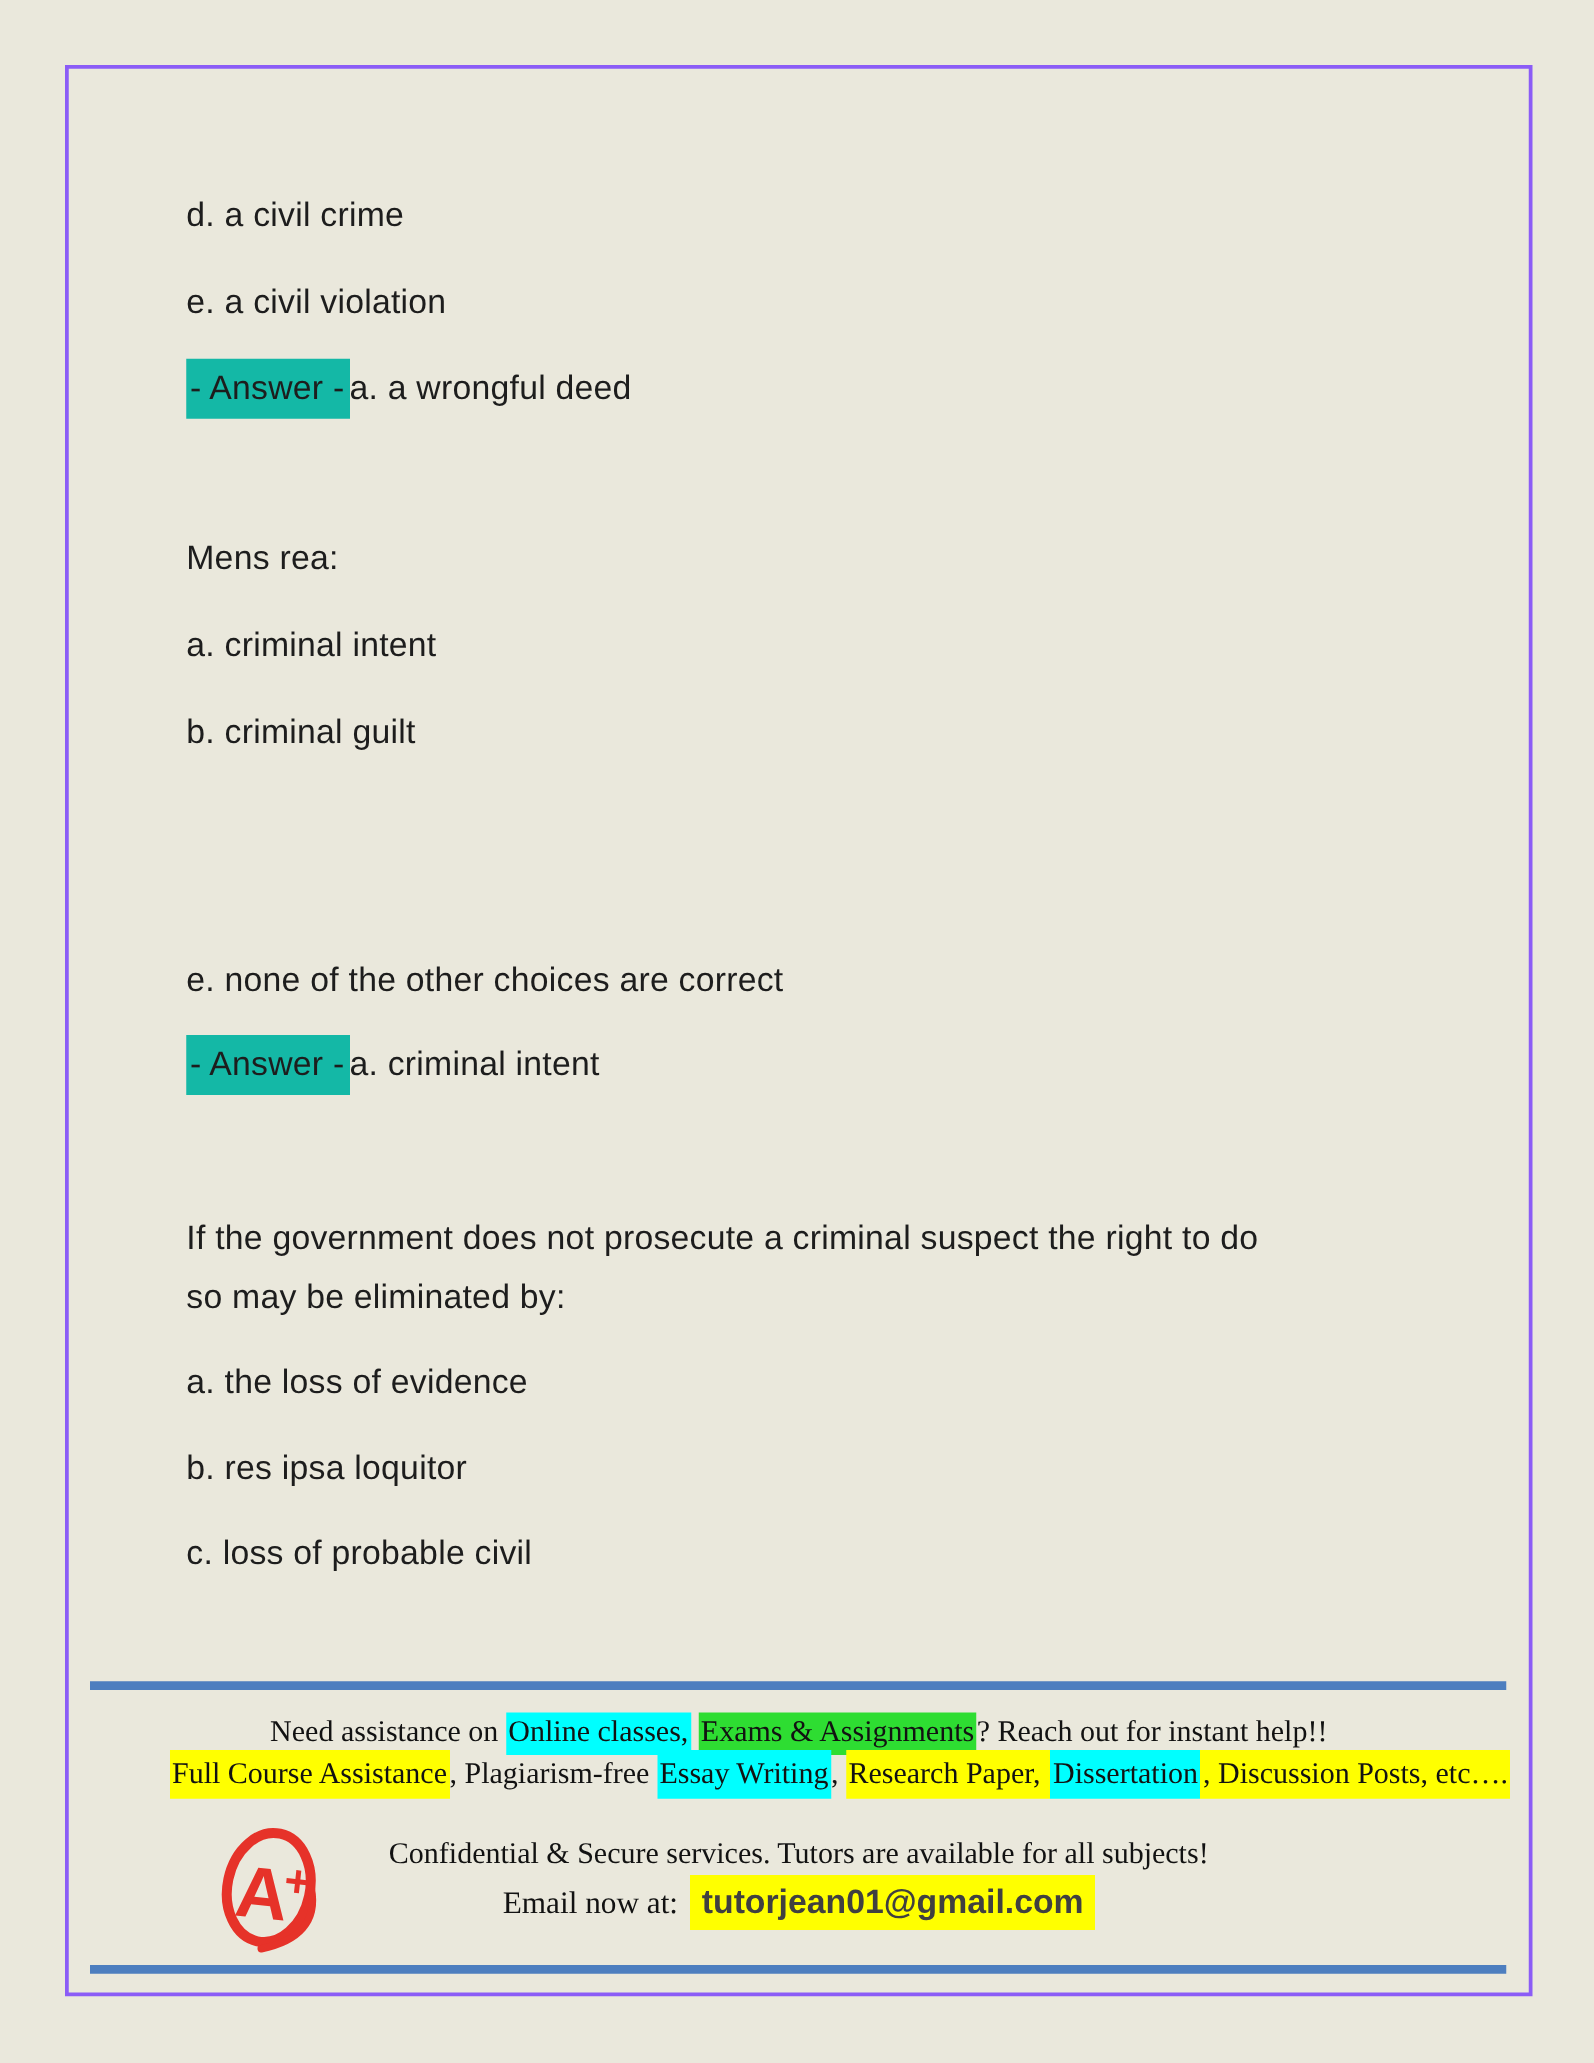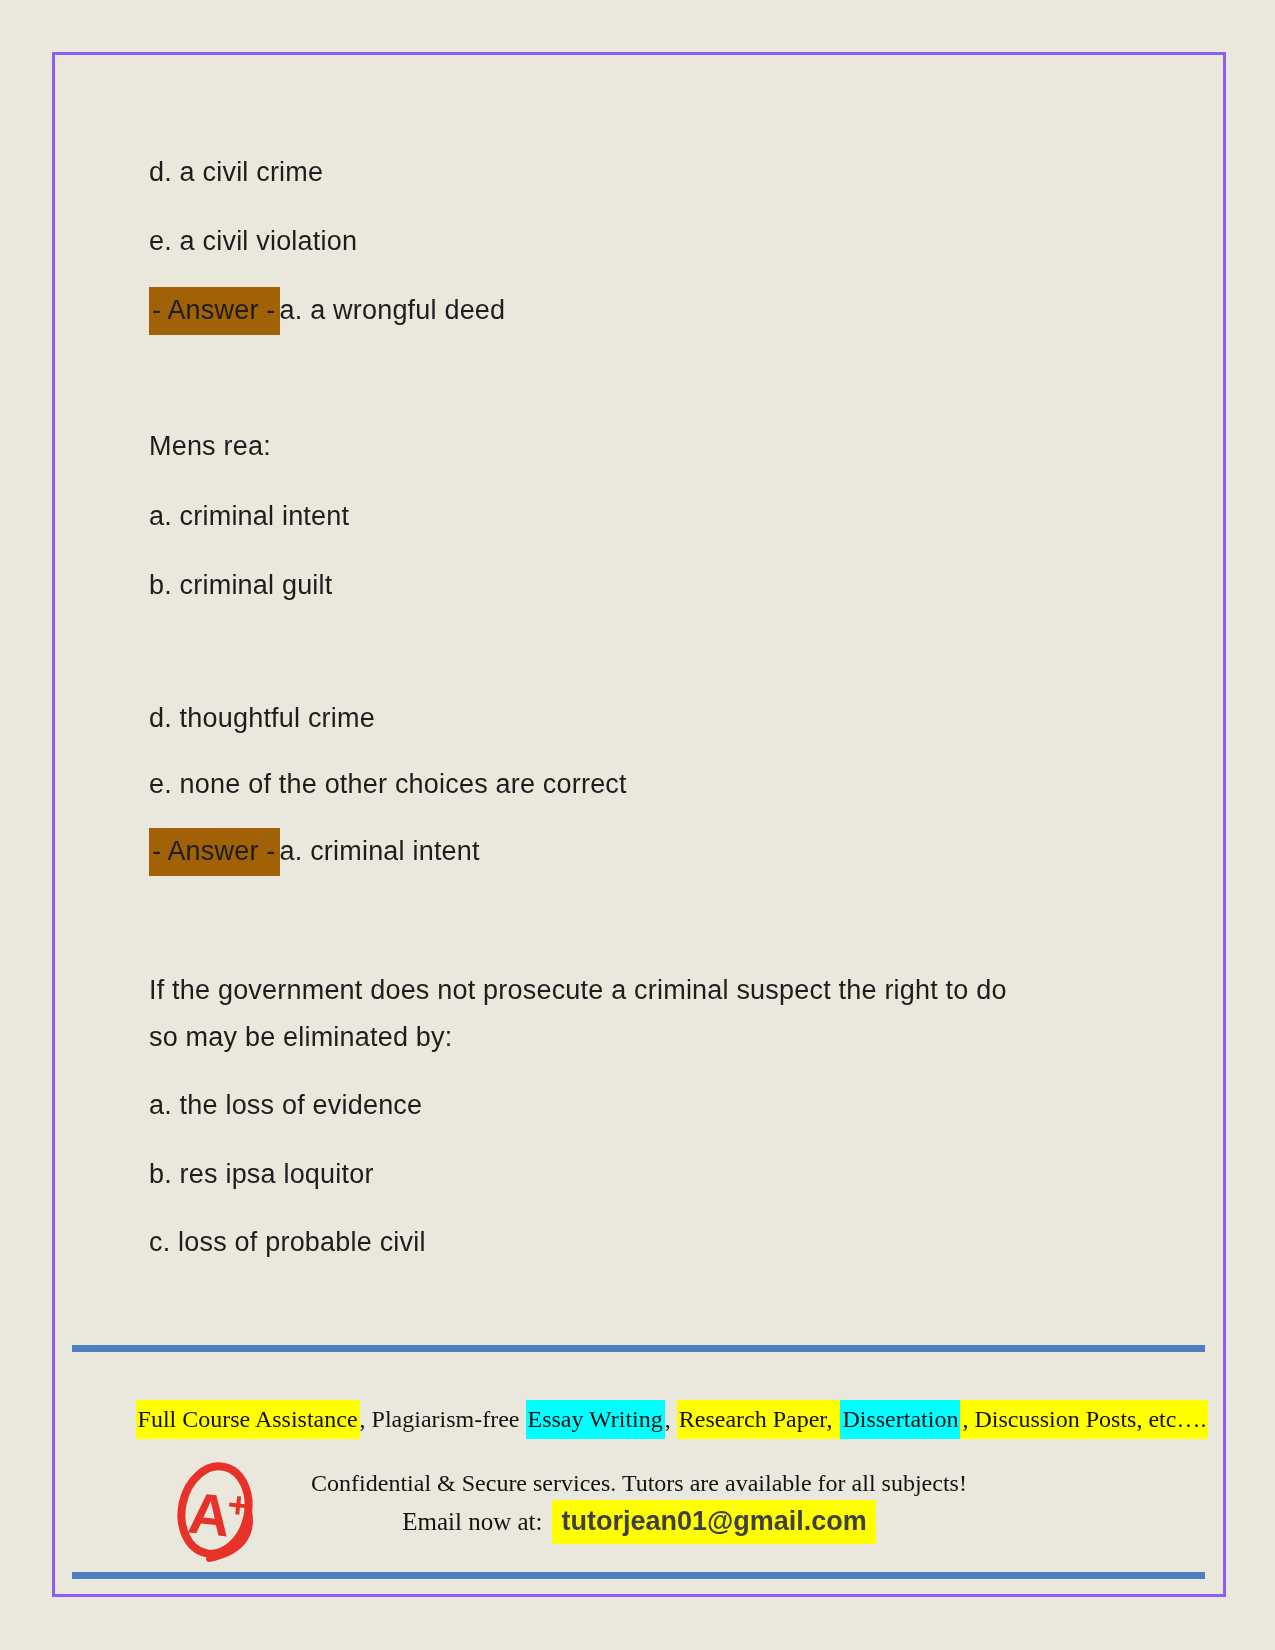--- a/index.html
+++ b/index.html
@@ -14,21 +14,21 @@
     width:1174px; height:1545px;
     border:3px solid #8b5cf6; box-sizing:border-box;
     background:#eae8dc;
   }
   .line {
     position:absolute; left:94px;
     font-size:27px; line-height:44px; color:#1d1d1d;
     white-space:nowrap; letter-spacing:0.2px;
   }
   .hl-answer {
-    background:#a16207;
+    background:#14b8a6;
     padding:8px 4px 10px 3px;
   }
   .divider {
     position:absolute; left:17px; width:1133px; height:7px;
     background:#4d7ebf;
   }
   .ad {
     position:absolute; left:0; width:100%;
     text-align:center; font-family:"Liberation Serif", serif;
     font-size:24px; color:#121212; white-space:nowrap; line-height:32px;
@@ -52,32 +52,32 @@
 <div class="canvas">
   <div class="page">
 
     <div class="line" style="top:95px">d. a civil crime</div>
     <div class="line" style="top:164px">e. a civil violation</div>
     <div class="line" style="top:233px"><span class="hl-answer">- Answer -</span><span>a. a wrongful deed</span></div>
 
     <div class="line" style="top:369px">Mens rea:</div>
     <div class="line" style="top:439px">a. criminal intent</div>
     <div class="line" style="top:508px">b. criminal guilt</div>
-    <div class="line" style="top:641px">d. thoughtful crime</div>
     <div class="line" style="top:707px">e. none of the other choices are correct</div>
     <div class="line" style="top:774px"><span class="hl-answer">- Answer -</span><span>a. criminal intent</span></div>
 
     <div class="line" style="top:913px">If the government does not prosecute a criminal suspect the right to do</div>
     <div class="line" style="top:960px">so may be eliminated by:</div>
     <div class="line" style="top:1028px">a. the loss of evidence</div>
     <div class="line" style="top:1097px">b. res ipsa loquitor</div>
     <div class="line" style="top:1165px">c. loss of probable civil</div>
 
     <div class="divider" style="top:1290px"></div>
 
+    <div class="ad" style="top:1315px"><span>Need assistance on </span><span class="hl-c">Online classes,</span> <span class="hl-g">Exams &amp; Assignments</span><span>? Reach out for instant help!!</span></div>
 
     <div class="ad ad2" style="top:1347px"><span class="hl-y2">Full Course Assistance</span><span>, Plagiarism-free </span><span class="hl-c2">Essay Writing</span><span>, </span><span class="hl-y2">Research Paper, </span><span class="hl-c2">Dissertation</span><span class="hl-y2">, Discussion Posts, etc….</span></div>
 
     <div class="logo">
       <svg width="84" height="102" viewBox="0 0 84 102">
         <g fill="none" stroke="#e63229" stroke-linecap="round">
           <ellipse cx="40" cy="49" rx="33" ry="44" stroke-width="8" transform="rotate(12 40 49)"></ellipse>
           <path d="M 74 50 C 79 76 64 92 34 98" stroke-width="6"></path>
         </g>
         <text x="14" y="74" font-family="Liberation Sans, sans-serif" font-weight="bold" font-size="58" fill="#e63229" transform="rotate(6 40 49)">A</text>

